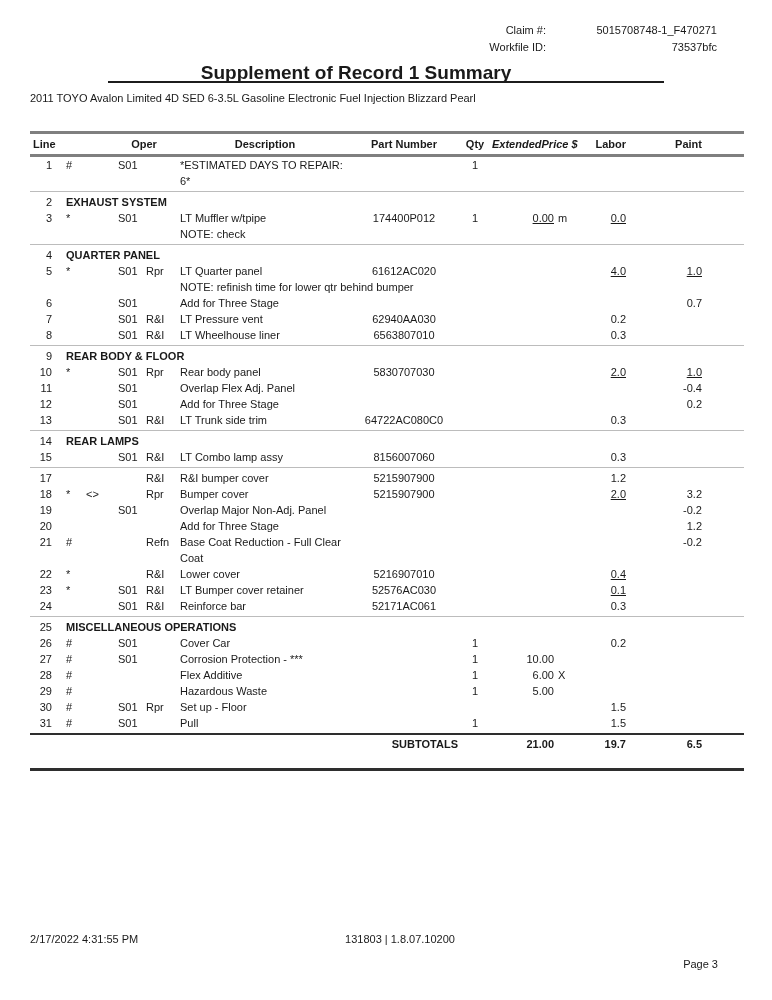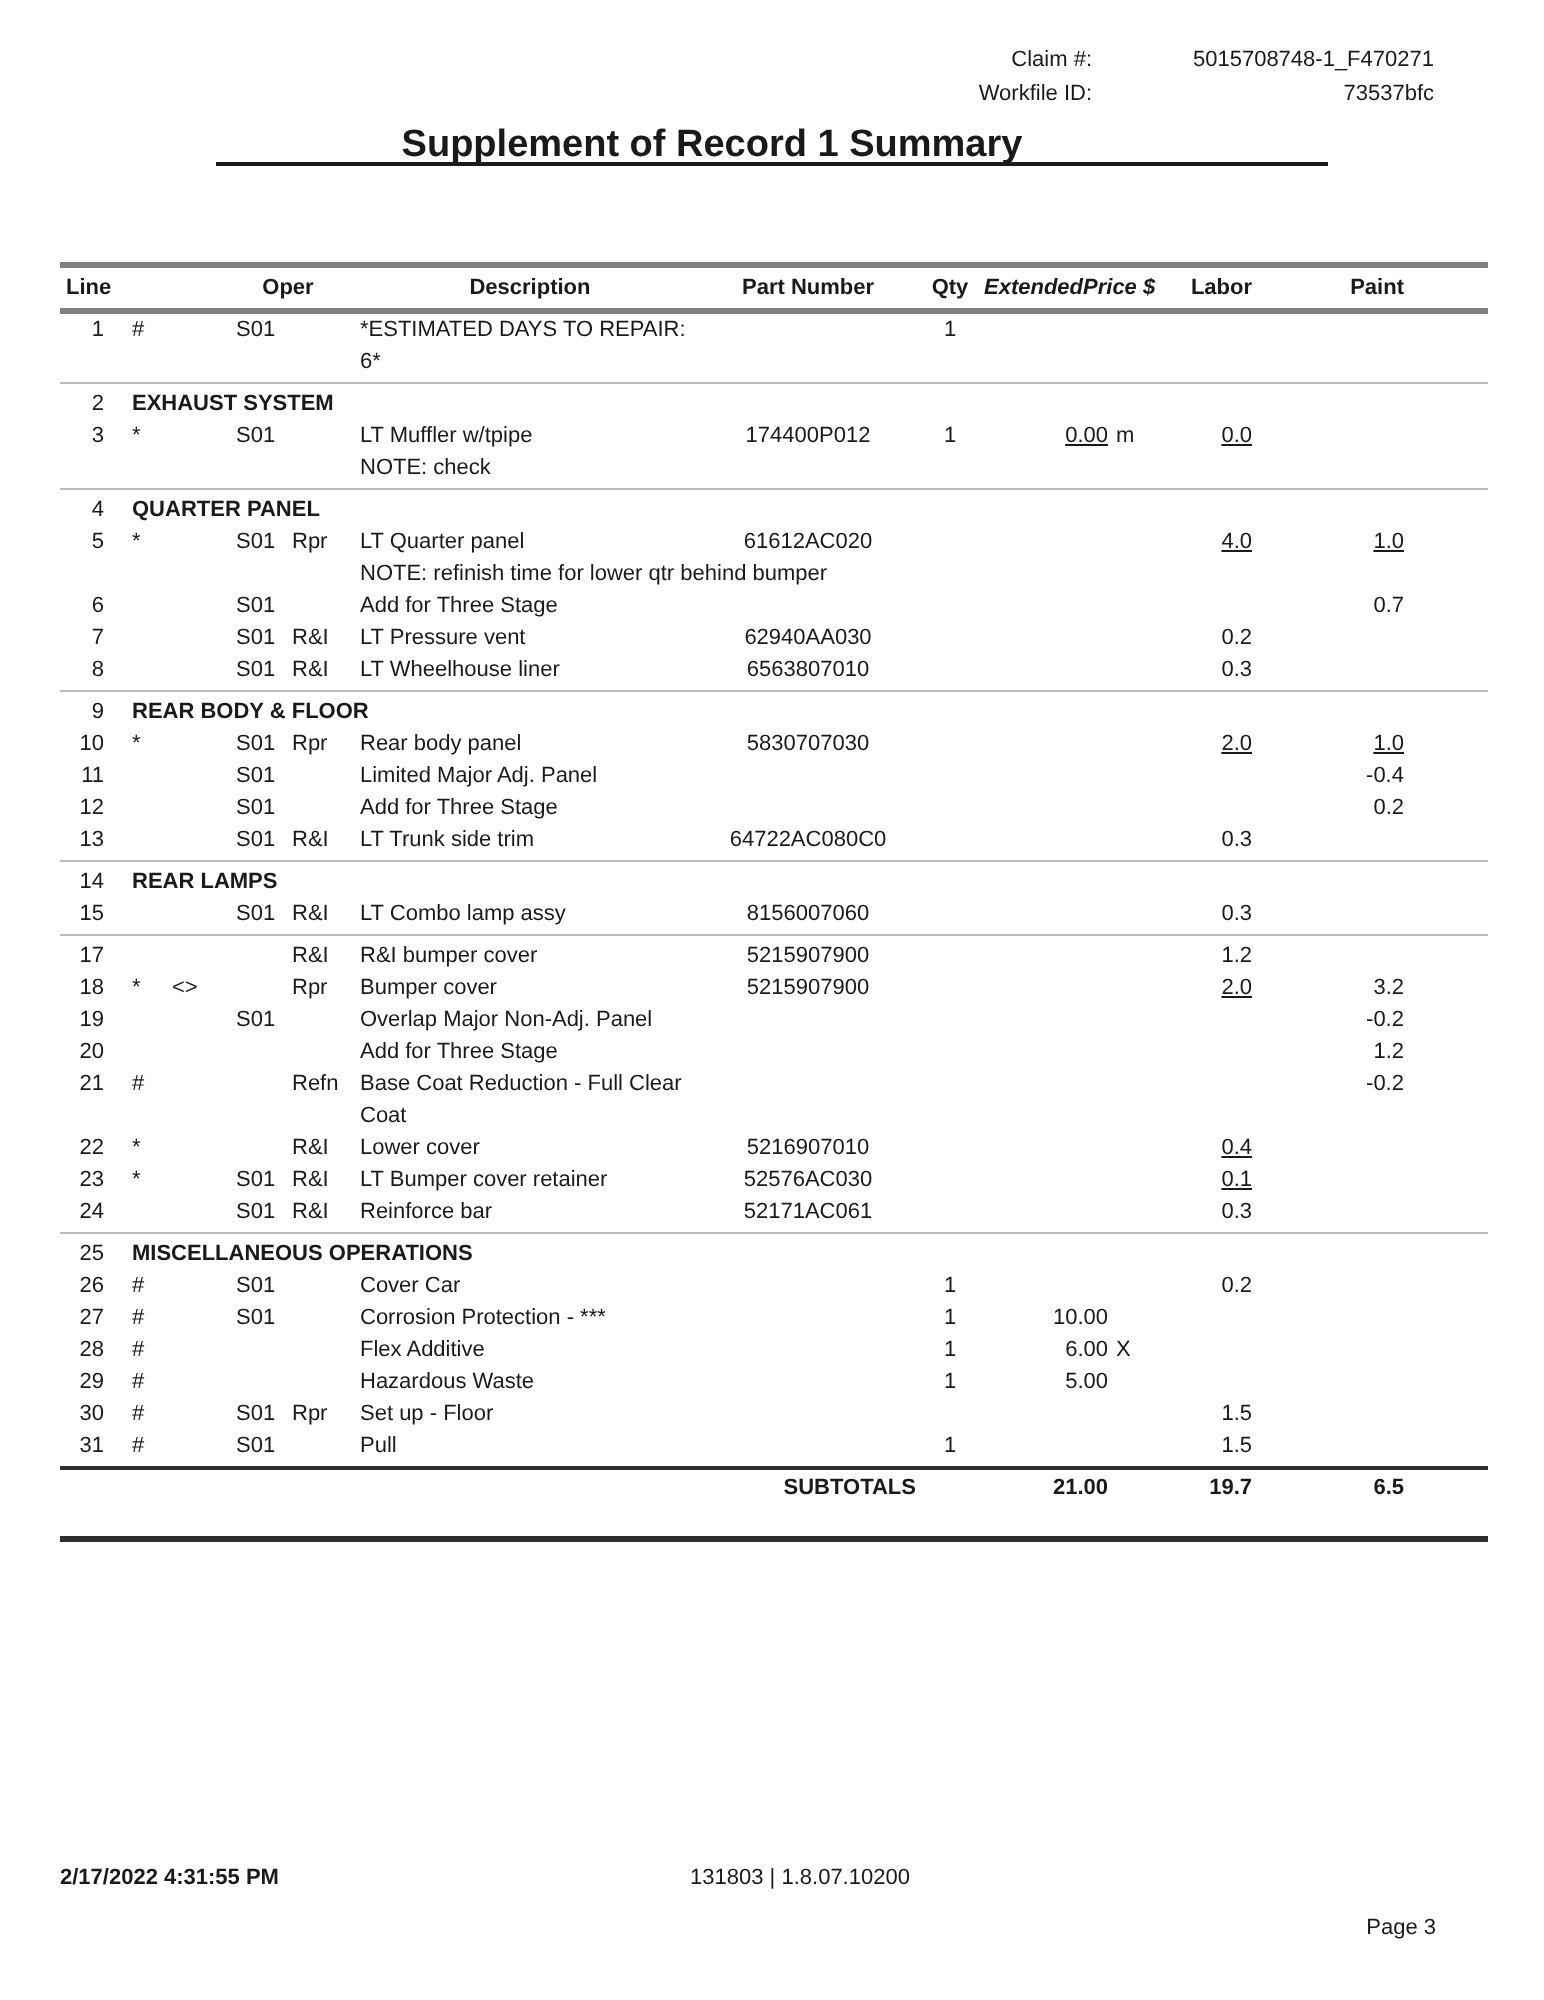--- a/index.html
+++ b/index.html
@@ -53,21 +53,21 @@
   .h-qty{width:34px;text-align:center;}
   .h-price{width:80px;text-align:center;display:flex;flex-direction:row;font-style:italic;}
   .h-price span{display:block;text-align:center;white-space:nowrap;}
   .h-labor{width:54px;text-align:right;}
   .h-paint{width:76px;text-align:right;}
   
   .subtotals-row{display:flex;height:33px;line-height:19px;font-weight:bold;}
   .st-label{width:428px;text-align:right;}
   
   .footer{position:absolute;top:931px;left:0;width:772px;height:16px;line-height:16px;}
-  .footer-date{position:absolute;left:30px;font-weight:bold;}
+  .footer-date{position:absolute;left:30px;}
   .footer-center{position:absolute;left:0;width:772px;text-align:center;margin-left:14px;}
   .footer-page{position:absolute;right:54px;margin-top:25px;}
 </style>
 </head>
 <body>
 
 <div class="page">
 
   <div class="meta">
     <div class="meta-row">
@@ -76,20 +76,21 @@
     </div>
     <div class="meta-row">
       <span class="meta-label">Workfile ID:</span>
       <span class="meta-value">73537bfc</span>
     </div>
   </div>
 
   <div class="title">Supplement of Record 1 Summary</div>
   <div class="title-rule"></div>
 
+  <div class="vehicle">2011 TOYO Avalon Limited 4D SED 6-3.5L Gasoline Electronic Fuel Injection Blizzard Pearl</div>
 
   <div class="tbl">
     <div class="rule-top"></div>
 
     <div class="thead">
       <span class="h-line">Line</span>
       <span class="h-oper">Oper</span>
       <span class="h-desc">Description</span>
       <span class="h-part">Part Number</span>
       <span class="h-qty">Qty</span>
@@ -228,21 +229,21 @@
           <span class="c-psuf"></span>
           <span class="c-labor u">2.0</span>
           <span class="c-paint u">1.0</span>
         </div>
         <div class="row">
           <span class="c-line">11</span>
           <span class="c-m"></span>
           <span class="c-m2"></span>
           <span class="c-s01">S01</span>
           <span class="c-oper"></span>
-          <span class="c-desc">Limited Major Adj. Panel</span>
+          <span class="c-desc">Overlap Flex Adj. Panel</span>
           <span class="c-part"></span>
           <span class="c-qty"></span>
           <span class="c-price"></span>
           <span class="c-psuf"></span>
           <span class="c-labor"></span>
           <span class="c-paint">-0.4</span>
         </div>
         <div class="row">
           <span class="c-line">12</span>
           <span class="c-m"></span>

